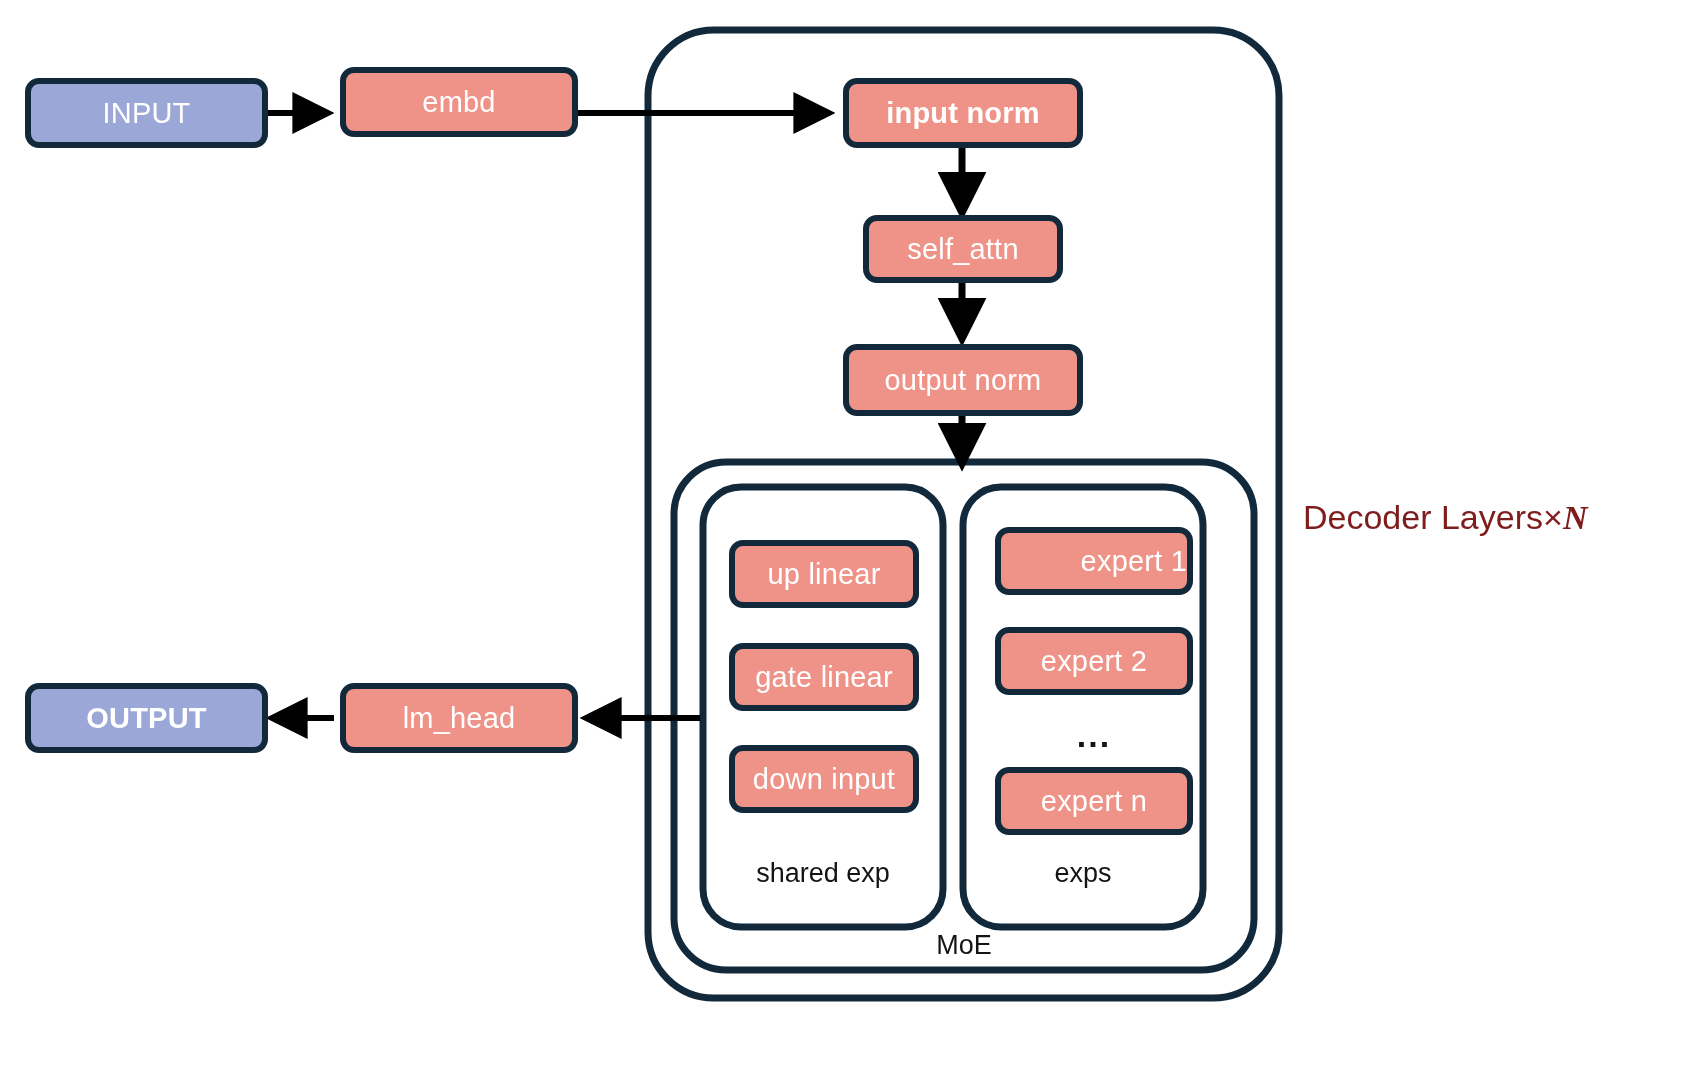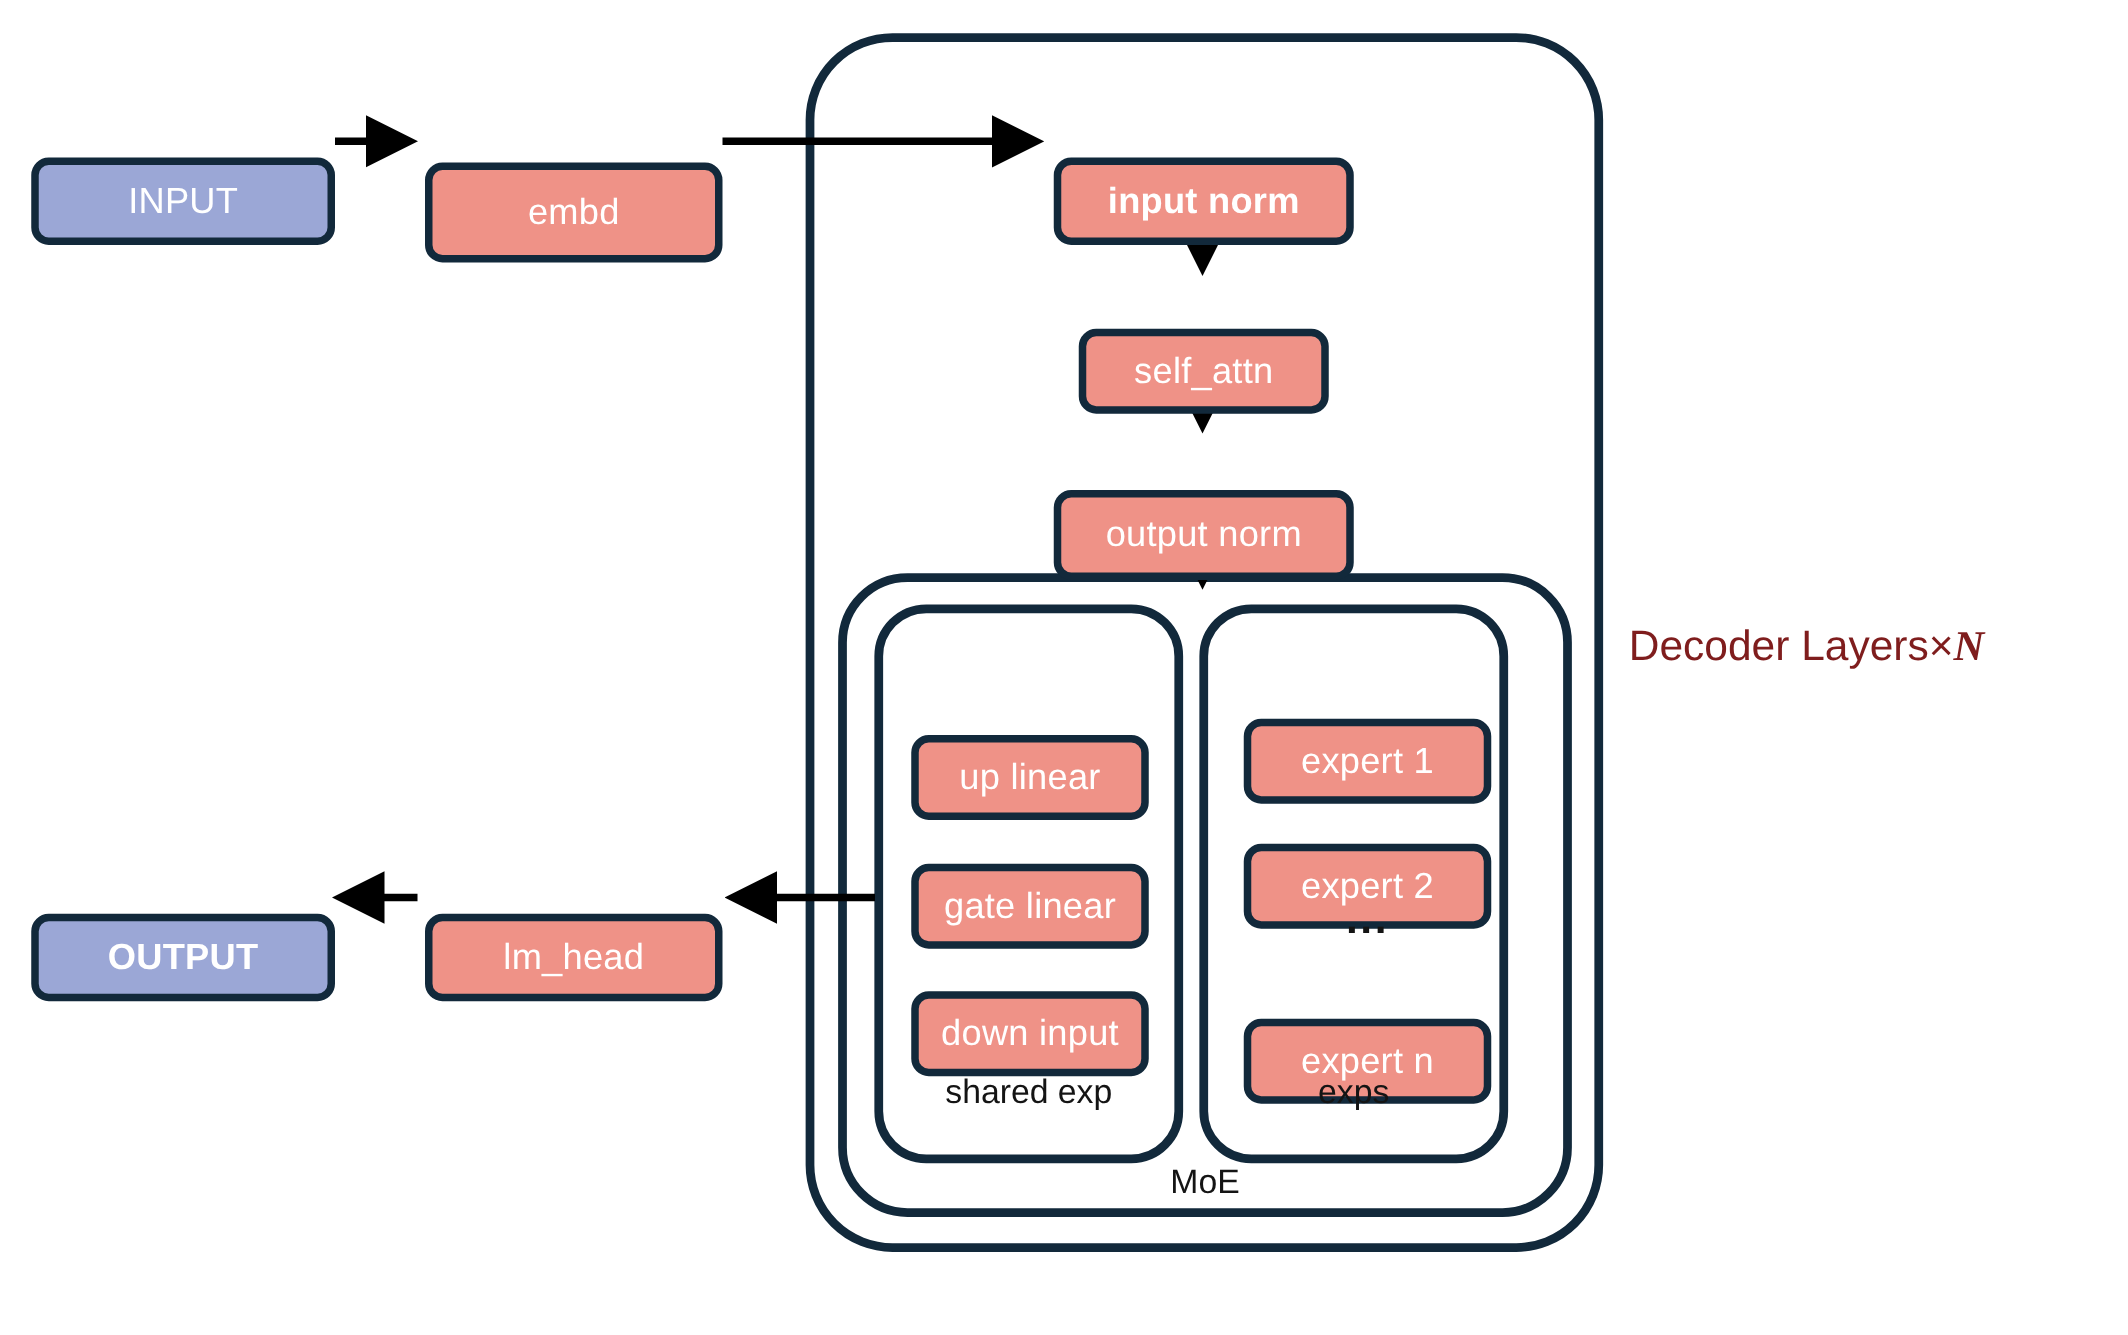--- a/index.html
+++ b/index.html
@@ -30,21 +30,20 @@
     display: flex;
     align-items: center;
     justify-content: center;
     color: #ffffff;
     border: 6px solid #12293b;
     border-radius: 14px;
     font-size: 29px;
     line-height: 1;
     letter-spacing: 0.2px;
     white-space: nowrap;
-    margin-top: 48px;
   }
   .node.io   { background: #9ba7d6; }
   .node.proc { background: #ef9287; }
   .group-label {
     position: absolute;
     color: #141414;
     font-size: 27px;
     line-height: 1;
     white-space: nowrap;
     text-align: center;
@@ -103,21 +102,21 @@
 
     <line x1="700" y1="718" x2="588" y2="718" stroke="#000000" stroke-width="6" marker-end="url(#arrowhead)"></line>
 
     <line x1="334" y1="718" x2="274" y2="718" stroke="#000000" stroke-width="6" marker-end="url(#arrowhead)"></line>
   </svg>
 
   <div class="node io" style="left:25px; top:78px; width:243px; height:70px;">
     <span>INPUT</span>
   </div>
 
-  <div class="node proc" style="left:340px; top:82px; width:238px; height:80px;">
+  <div class="node proc" style="left:340px; top:67px; width:238px; height:70px;">
     <span>embd</span>
   </div>
 
   <div class="node proc" style="left:843px; top:78px; width:240px; height:70px;font-weight:bold;">
     <span>input norm</span>
   </div>
 
   <div class="node proc" style="left:863px; top:215px; width:200px; height:68px;">
     <span>self_attn</span>
   </div>
@@ -135,21 +134,21 @@
   </div>
 
   <div class="node proc" style="left:729px; top:745px; width:190px; height:68px;">
     <span>down input</span>
   </div>
 
   <div class="group-label" style="left:703px; top:860px; width:240px;">
     <span>shared exp</span>
   </div>
 
-  <div class="node proc" style="left:995px; top:527px; width:198px; height:68px;">
+  <div class="node proc" style="left:995px; top:527px; width:198px; height:68px;justify-content:flex-end;">
     <span>expert 1</span>
   </div>
 
   <div class="node proc" style="left:995px; top:627px; width:198px; height:68px;">
     <span>expert 2</span>
   </div>
 
   <div class="ellipsis" style="left:995px; top:718px; width:198px; text-align:center;">
     <span>...</span>
   </div>

